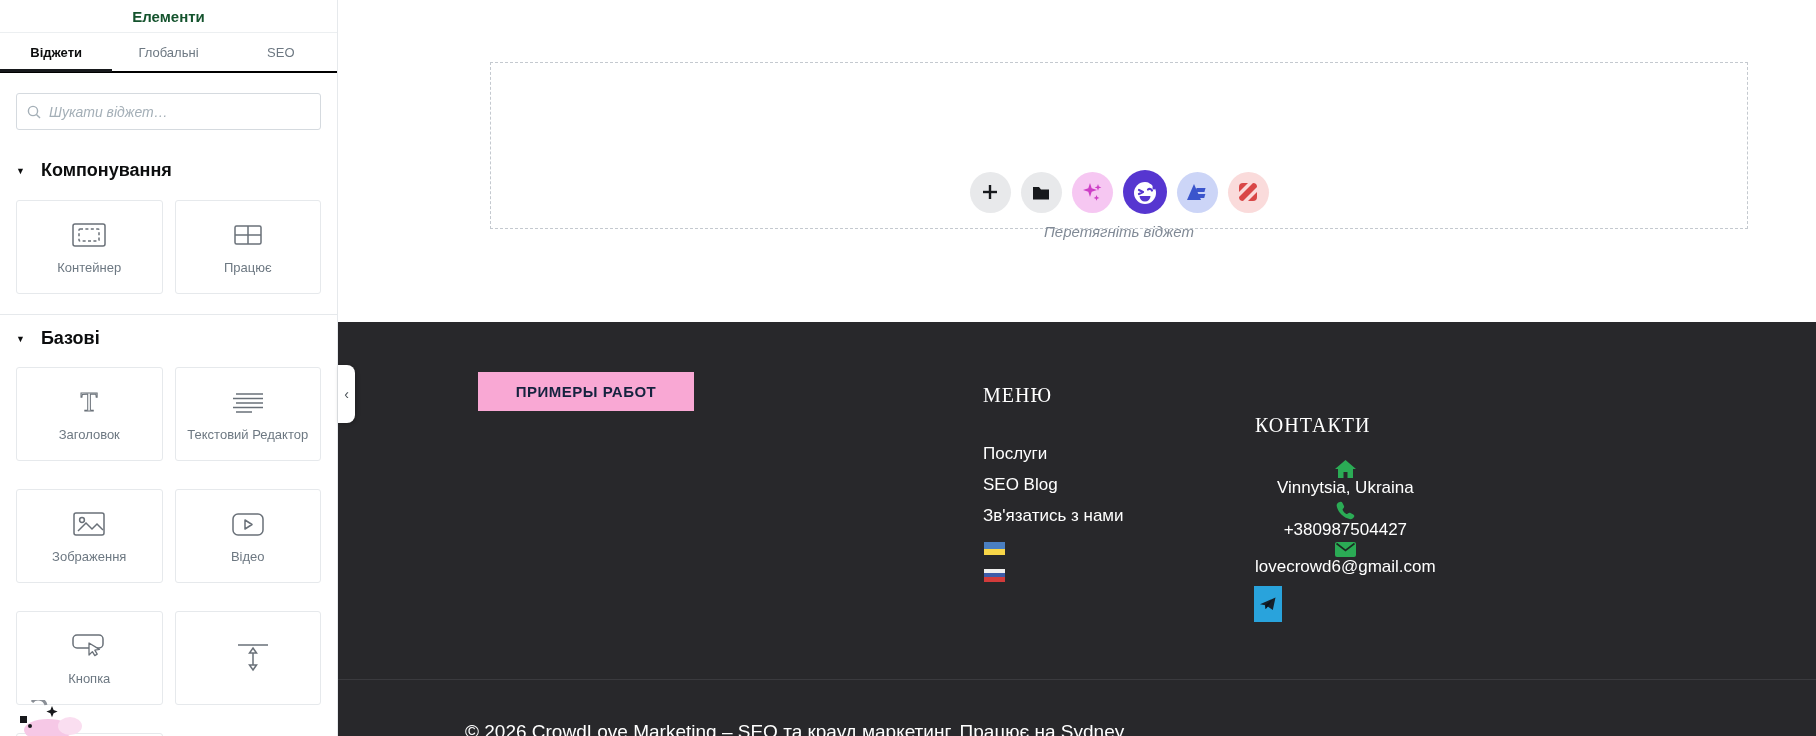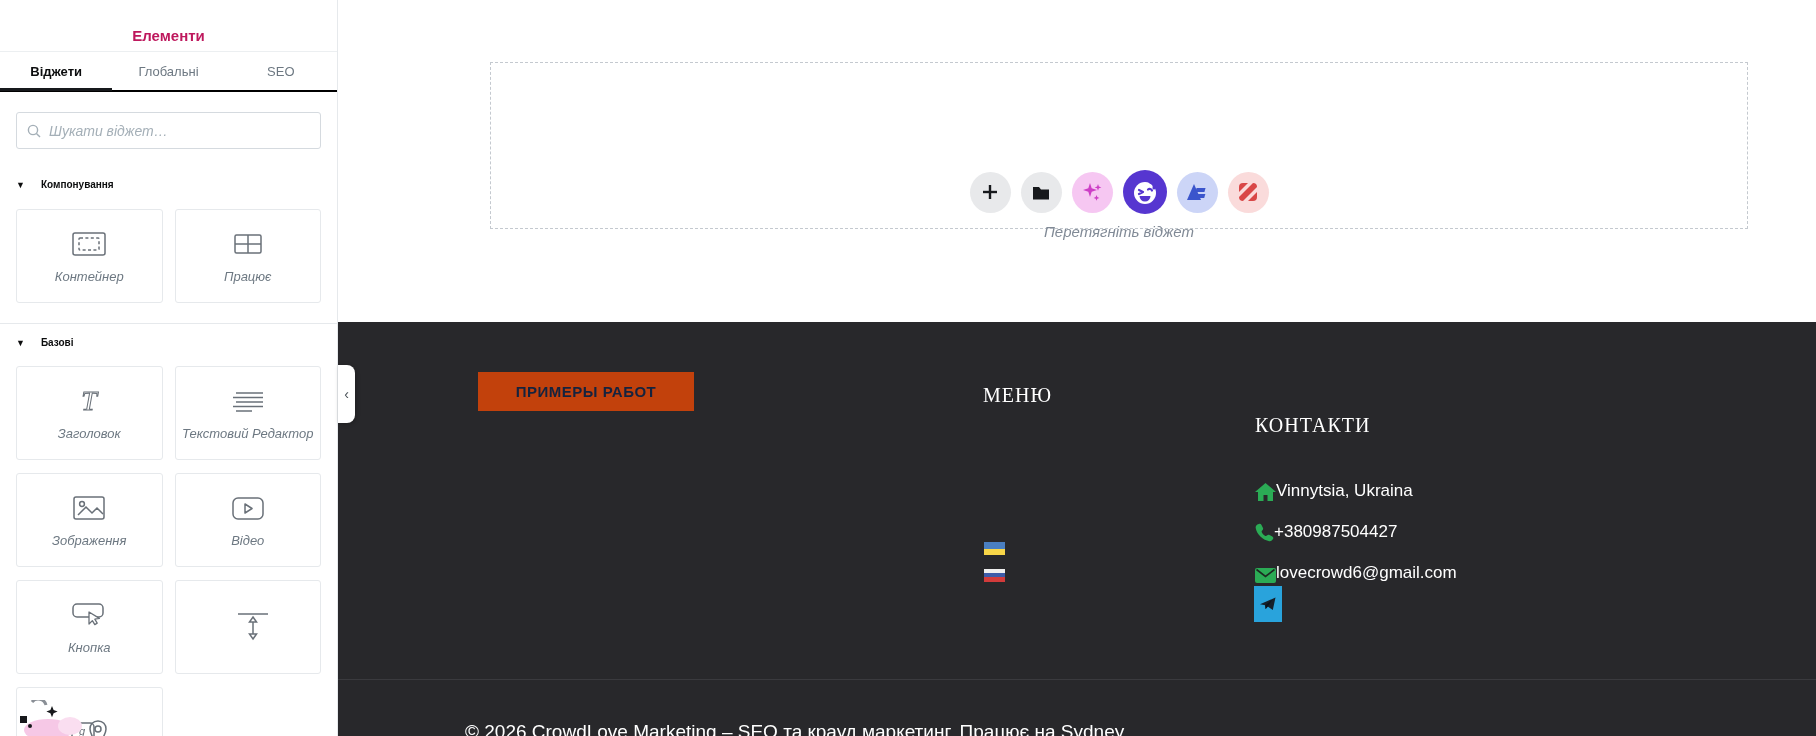--- a/index.html
+++ b/index.html
@@ -4,40 +4,40 @@
 <style>
   * { margin:0; padding:0; box-sizing:border-box; }
   html,body { background:#fff; }
   body { font-family:"Liberation Sans", sans-serif; }
   #app { position:relative; width:1816px; height:736px; overflow:hidden; background:#fff; }
 
   
   .panel { position:absolute; left:0; top:0; width:338px; height:736px; background:#fff;
            border-right:1px solid #e6e9ec; z-index:5; }
   .panel-header { height:33px; display:flex; align-items:center; justify-content:center;
-                  font-size:15px; font-weight:bold; color:#be185d; border-bottom:1px solid #eceff1;margin-top:19px; }
+                  font-size:15px; font-weight:bold; color:#14532d; border-bottom:1px solid #eceff1; }
   .tabs { display:flex; height:40px; border-bottom:2px solid #000000; }
   .tab { flex:1; display:flex; align-items:center; justify-content:center; font-size:13px;
          color:#6d7882; cursor:pointer; position:relative; }
   .tab.active { color:#0c0d0e; font-weight:bold; }
   .tab.active::after { content:""; position:absolute; left:0; right:0; bottom:-1px; height:3px; background:#17191c; }
 
   .search-box { margin:20px 16px 0; height:37px; border:1px solid #d5dadf; border-radius:3px;
                 display:flex; align-items:center; padding:0 10px; gap:8px; background:#fff; }
   .search-box input { border:none; outline:none; flex:1; font-size:14px; color:#495157;
                       font-family:"Liberation Sans", sans-serif; background:transparent; }
   .search-box input::placeholder { font-style:italic; color:#a4afb7; }
 
   .section-head { margin:30px 16px 0; display:flex; align-items:center; gap:8px; cursor:pointer; }
   .section-head .caret { font-size:9px; color:#0c0d0e; }
-  .section-head .s-label { font-size:10px; font-weight:bold; color:#0c0d0e;padding-left:8px; }
+  .section-head .s-label { font-size:18px; font-weight:bold; color:#0c0d0e;padding-left:8px; }
   .section-divider { margin-top:20px; border-top:1px solid #e6e9ec; }
   .section-head.second { margin-top:13px; }
 
-  .widget-grid { margin:19px 16px 0; display:grid; grid-template-columns:1fr 1fr; gap:13px 12px;font-style:italic; }
+  .widget-grid { margin:19px 16px 0; display:grid; grid-template-columns:1fr 1fr; gap:28px 12px; }
   .widget-grid.second { margin-top:18px; }
   .wcard { height:94px; border:1px solid #e6e9ec; border-radius:3px; background:#fff;
            display:flex; flex-direction:column; align-items:center; justify-content:center;
            gap:9px; cursor:pointer; }
   .wcard .w-icn { height:32px; display:flex; align-items:center; justify-content:center; }
   .wcard .w-lbl { font-size:13px; color:#6d7882; }
   .icn-stroke { stroke:#697078; fill:none; stroke-width:1.5; }
 
   
   .unicorn { position:absolute; left:18px; top:700px; width:80px; height:40px; pointer-events:none; z-index:6; }
@@ -59,38 +59,38 @@
   .c-gray { background:#e8e9eb; }
   .c-pink { background:#f6c7f2; }
   .c-purple { background:#5636d0; width:44px; height:44px; }
   .c-blue { background:#ccd5f7; }
   .c-red { background:#fadbdb; }
   .dz-hint { position:absolute; left:0; top:160px; width:100%; text-align:center;
              font-style:italic; font-size:15px; color:#818a96; }
 
   
   .site-footer { position:absolute; left:0; top:318px; width:1478px; height:418px; background:#28282b; }
-  .cta-btn { position:absolute; left:140px; top:50px; width:216px; height:39px; background:#c2410c;
+  .cta-btn { position:absolute; left:140px; top:50px; width:216px; height:39px; background:#f9a8d4;
              border:none; color:#15233f; font-weight:bold; font-size:15px; letter-spacing:.5px;
              font-family:"Liberation Sans", sans-serif; cursor:pointer; }
   .f-heading { font-family:"Liberation Serif", serif; font-weight:normal; color:#fff;
                font-size:20px; letter-spacing:1px; }
   .menu-col { position:absolute; left:645px; top:62px; }
   .menu-links { position:absolute; left:645px; top:116px; display:flex; flex-direction:column; }
   .menu-links a { color:#fff; font-size:17px; line-height:31px; text-decoration:none; cursor:pointer; }
   .flag { position:absolute; left:646px; width:21px; height:13px; display:block; cursor:pointer; }
   .flag-ua { top:220px; }
   .flag-ua .t { height:7px; background:#4a7fc1; } .flag-ua .b { height:6px; background:#f8d648; }
   .flag-ru { top:247px; }
   .flag-ru .a { height:4px; background:#efefef; } .flag-ru .bb { height:4px; background:#3d5ba8; }
   .flag-ru .c { height:5px; background:#d23b3b; }
 
   .contacts-col { position:absolute; left:917px; top:92px; }
   .contact-rows { position:absolute; left:917px; top:138px; }
-  .contact-row { display:flex; align-items:flex-end; gap:0; height:41px; }
+  .contact-row { display:flex; align-items:center; gap:0; height:41px;flex-direction:column; }
   .contact-row .txt { color:#fff; font-size:17px; }
   .tg-btn { position:absolute; left:916px; top:264px; width:28px; height:36px; background:#29a3dc;
             display:flex; align-items:center; justify-content:center; cursor:pointer; }
   .footer-divider { position:absolute; left:0; top:357px; width:100%; border-top:1px solid #3a3a3e; }
   .copyright { position:absolute; left:127px; top:399px; color:#ffffff; font-size:19px; white-space:nowrap; }
 </style>
 </head>
 <body>
 
 <div id="app">
@@ -288,20 +288,25 @@
 
       </div>
       <div class="dz-hint">Перетягніть віджет</div>
     </div>
 
     <div class="site-footer">
 
       <button class="cta-btn">ПРИМЕРЫ РАБОТ</button>
 
       <div class="menu-col f-heading">МЕНЮ</div>
+      <div class="menu-links">
+        <a>Послуги</a>
+        <a>SEO Blog</a>
+        <a>Зв'язатись з нами</a>
+      </div>
       <span class="flag flag-ua">
           <span class="t" style="display:block"></span>
           <span class="b" style="display:block"></span>
         </span>
       <span class="flag flag-ru">
           <span class="a" style="display:block"></span>
           <span class="bb" style="display:block"></span>
           <span class="c" style="display:block"></span>
         </span>
 

